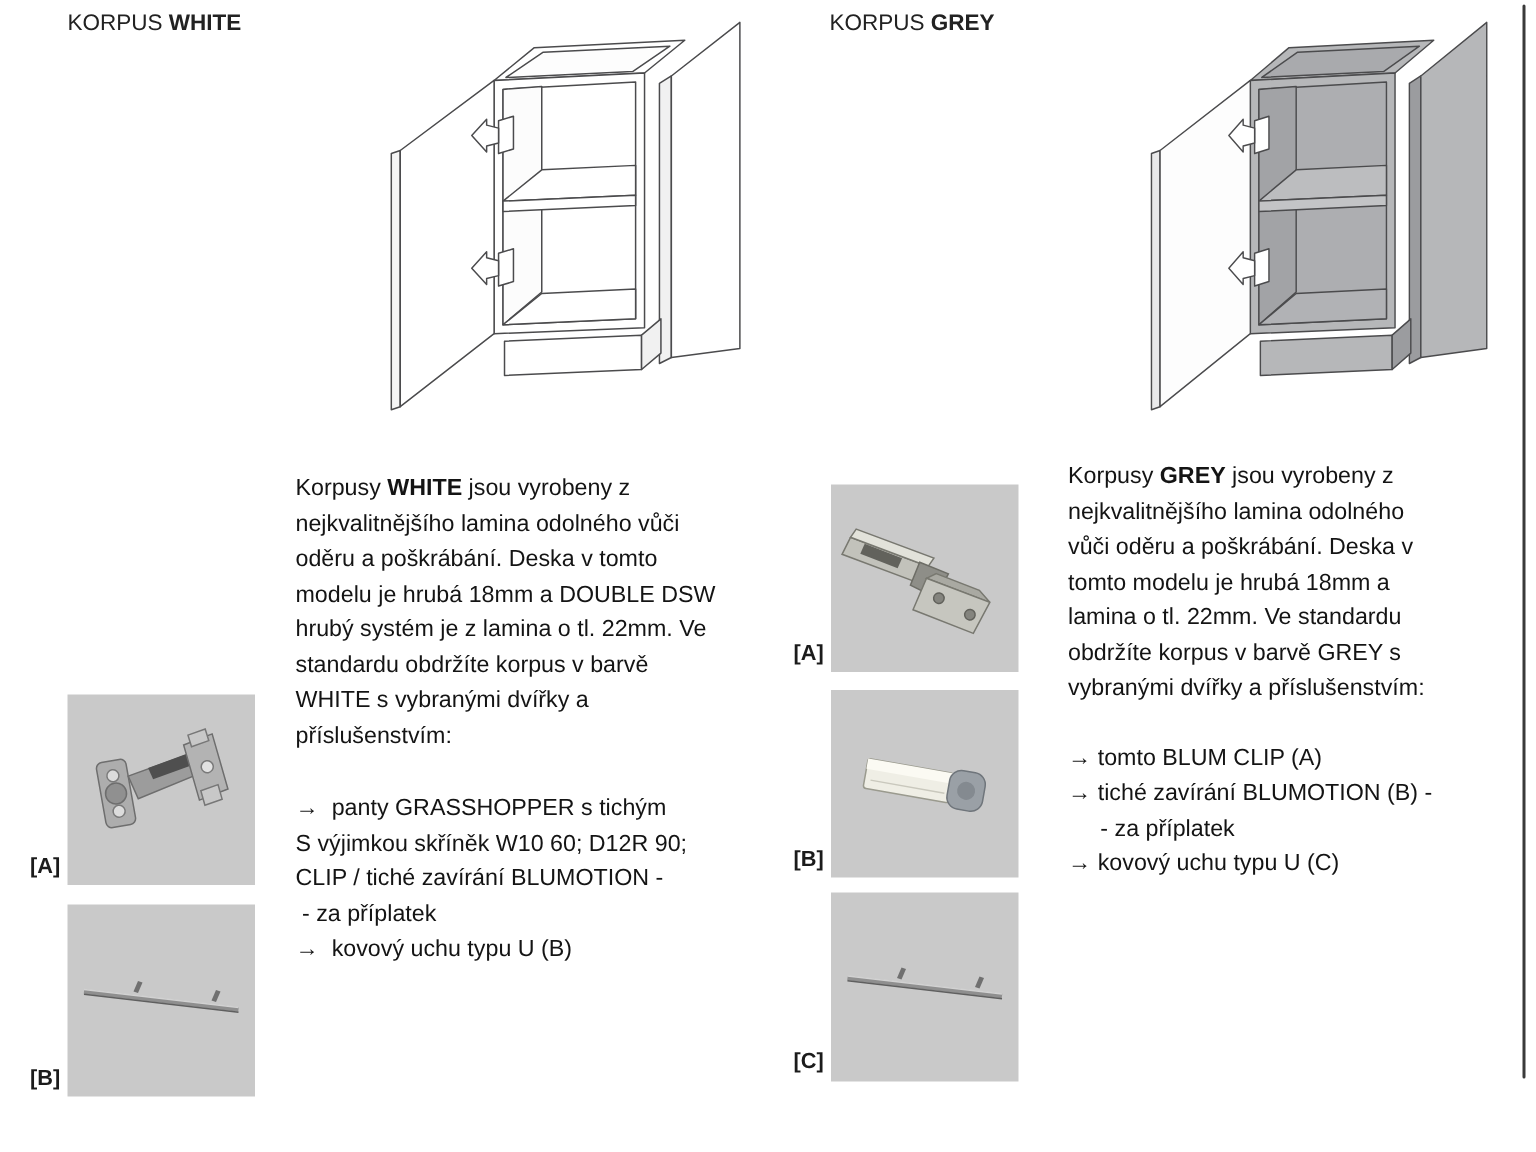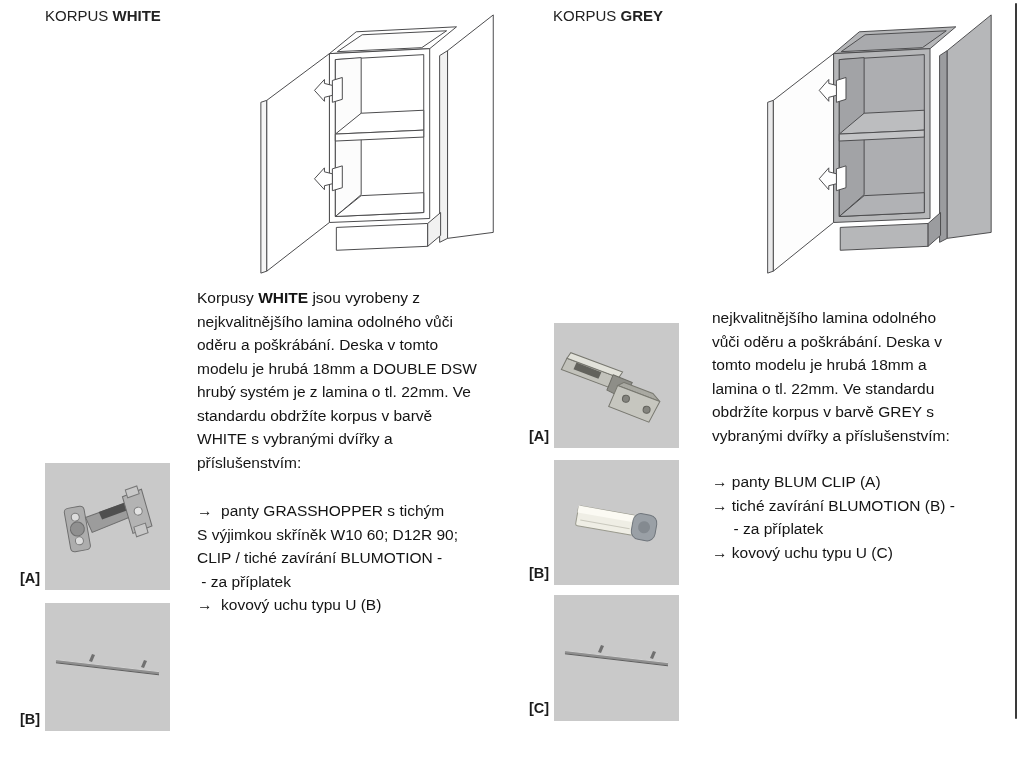--- a/index.html
+++ b/index.html
@@ -74,21 +74,21 @@
 </svg>
 
 <div class="abs title" style="left:45px;top:7px">
   <span class="t-prefix">KORPUS </span><span class="t-name">WHITE</span>
 </div>
 
 <svg class="abs cab-white" style="left:250px;top:2px" width="272" height="288" viewBox="0 0 268 290">
   <use href="#cabinet"></use>
 </svg>
 
-<div class="abs textblock" style="left:197px;top:286px;width:335px">
+<div class="abs textblock" style="left:197px;top:314px;width:335px">
   <div>
     <div class="tline"><span>Korpusy </span><span class="b">WHITE</span><span> jsou vyrobeny z</span></div>
     <div class="tline"><span>nejkvalitnějšího lamina odolného vůči</span></div>
     <div class="tline"><span>oděru a poškrábání. Deska v tomto</span></div>
     <div class="tline"><span>modelu je hrubá 18mm a DOUBLE DSW</span></div>
     <div class="tline"><span>hrubý systém je z lamina o tl. 22mm. Ve</span></div>
     <div class="tline"><span>standardu obdržíte korpus v barvě</span></div>
     <div class="tline"><span>WHITE s vybranými dvířky a</span></div>
     <div class="tline"><span>příslušenstvím:</span></div>
   </div>
@@ -133,29 +133,30 @@
 <div class="abs title" style="left:553px;top:7px">
   <span class="t-prefix">KORPUS </span><span class="t-name">GREY</span>
 </div>
 
 <svg class="abs cab-grey" style="left:760px;top:2px" width="256" height="288" viewBox="0 0 268 290" preserveAspectRatio="none">
   <use href="#cabinet"></use>
 </svg>
 
 <div class="abs textblock" style="left:712px;top:306px;width:302px">
   <div>
+    <div class="tline"><span>Korpusy </span><span class="b">GREY</span><span> jsou vyrobeny z</span></div>
     <div class="tline"><span>nejkvalitnějšího lamina odolného</span></div>
     <div class="tline"><span>vůči oděru a poškrábání. Deska v</span></div>
     <div class="tline"><span>tomto modelu je hrubá 18mm a</span></div>
     <div class="tline"><span>lamina o tl. 22mm. Ve standardu</span></div>
     <div class="tline"><span>obdržíte korpus v barvě GREY s</span></div>
     <div class="tline"><span>vybranými dvířky a příslušenstvím:</span></div>
   </div>
   <div class="features" style="margin-top:23px">
-    <div class="tline">→ panty BLUM CLIP (A)</div>
+    <div class="tline">→ tomto BLUM CLIP (A)</div>
     <div class="tline">→ tiché zavírání BLUMOTION (B) -</div>
     <div class="tline">     - za příplatek</div>
     <div class="tline">→ kovový uchu typu U (C)</div>
   </div>
 </div>
 
 <div class="acc-box" style="left:554px;top:323px;width:125px;height:125px">
   <svg viewBox="0 0 125 125">
     <g transform="rotate(8 60 60)">
       <path d="M10,42 L64,54 L60,66 L6,54 Z" fill="#c2c2bb" stroke="#787870"></path>

